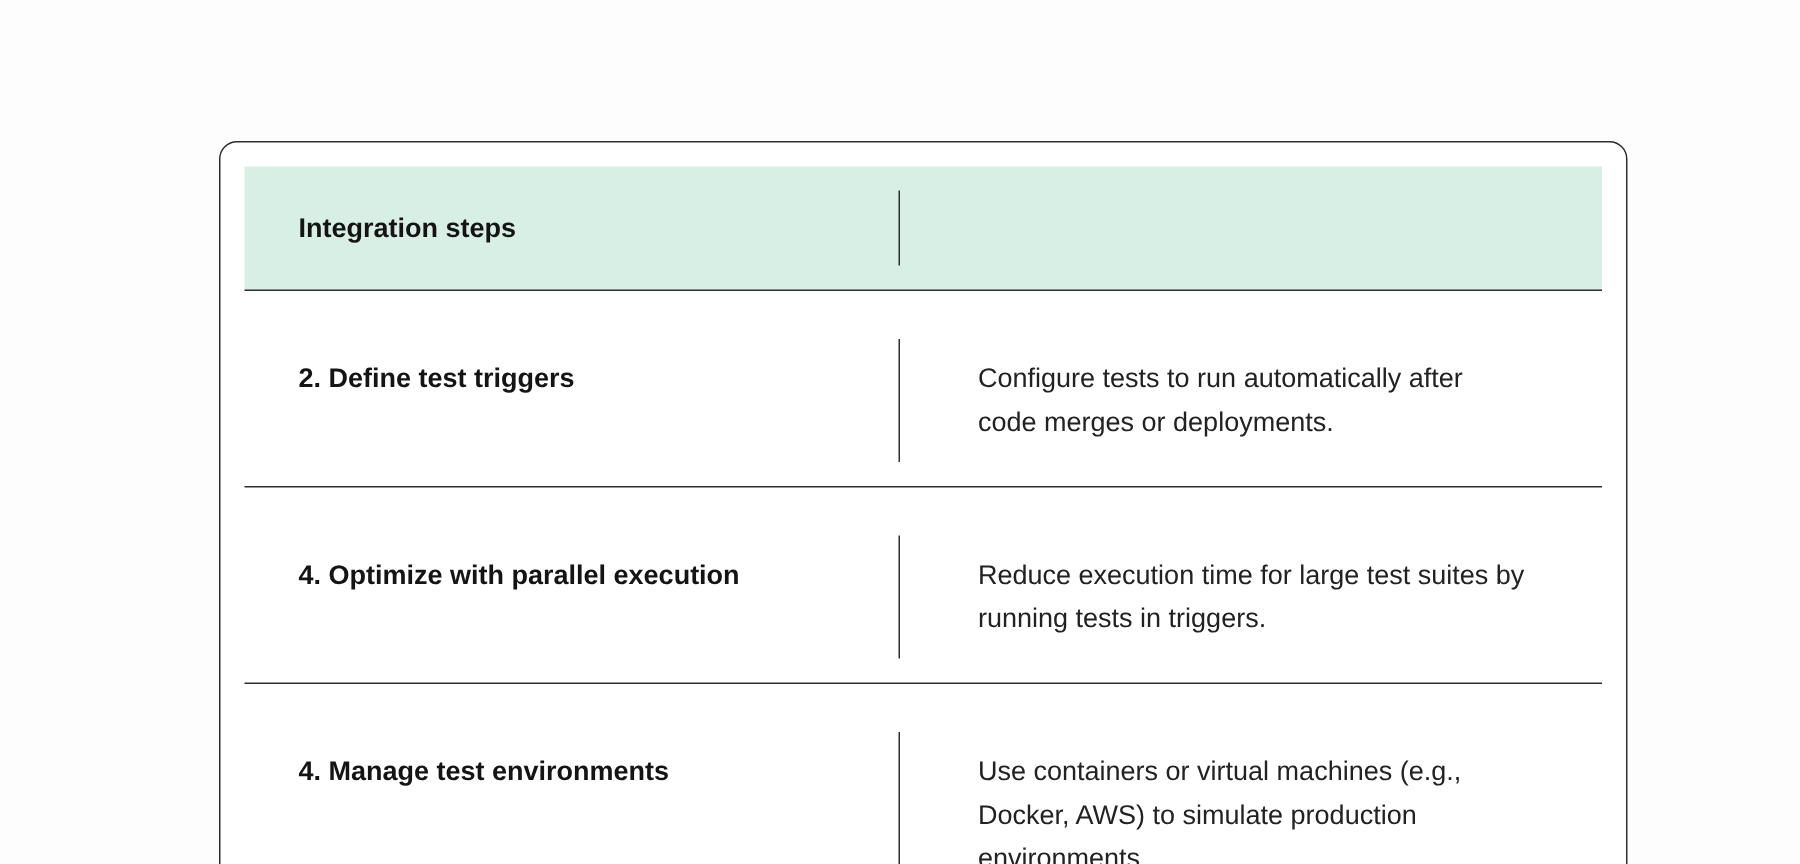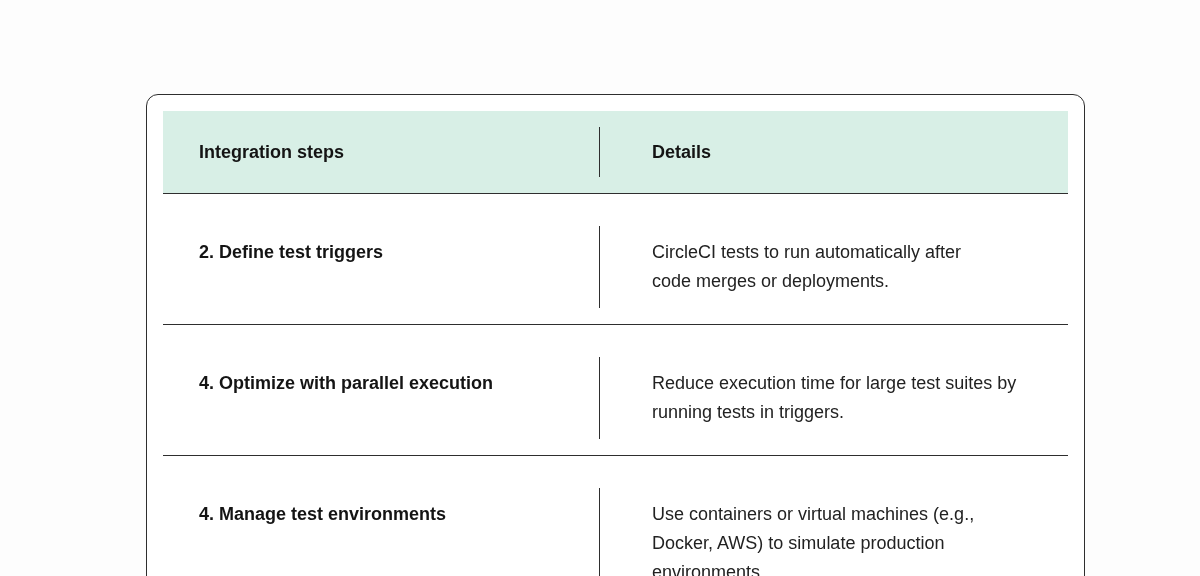--- a/index.html
+++ b/index.html
@@ -47,27 +47,26 @@
   .r3 { min-height: 84px; }
   .r4 { min-height: 115px; }
 </style>
 </head>
 <body>
 
 <div class="table-wrap">
 
   <div class="row header-row">
     <div class="cell step">Integration steps</div>
-    <div class="cell details">Details</div>
   </div>
 
 
   <div class="row r2">
     <div class="cell step">2. Define test triggers</div>
-    <div class="cell details">CircleCI tests to run automatically after
+    <div class="cell details">Configure tests to run automatically after
 code merges or deployments.</div>
   </div>
 
   <div class="row r3">
     <div class="cell step">4. Optimize with parallel execution</div>
     <div class="cell details">Reduce execution time for large test suites by
 running tests in triggers.</div>
   </div>
 
   <div class="row r4">

